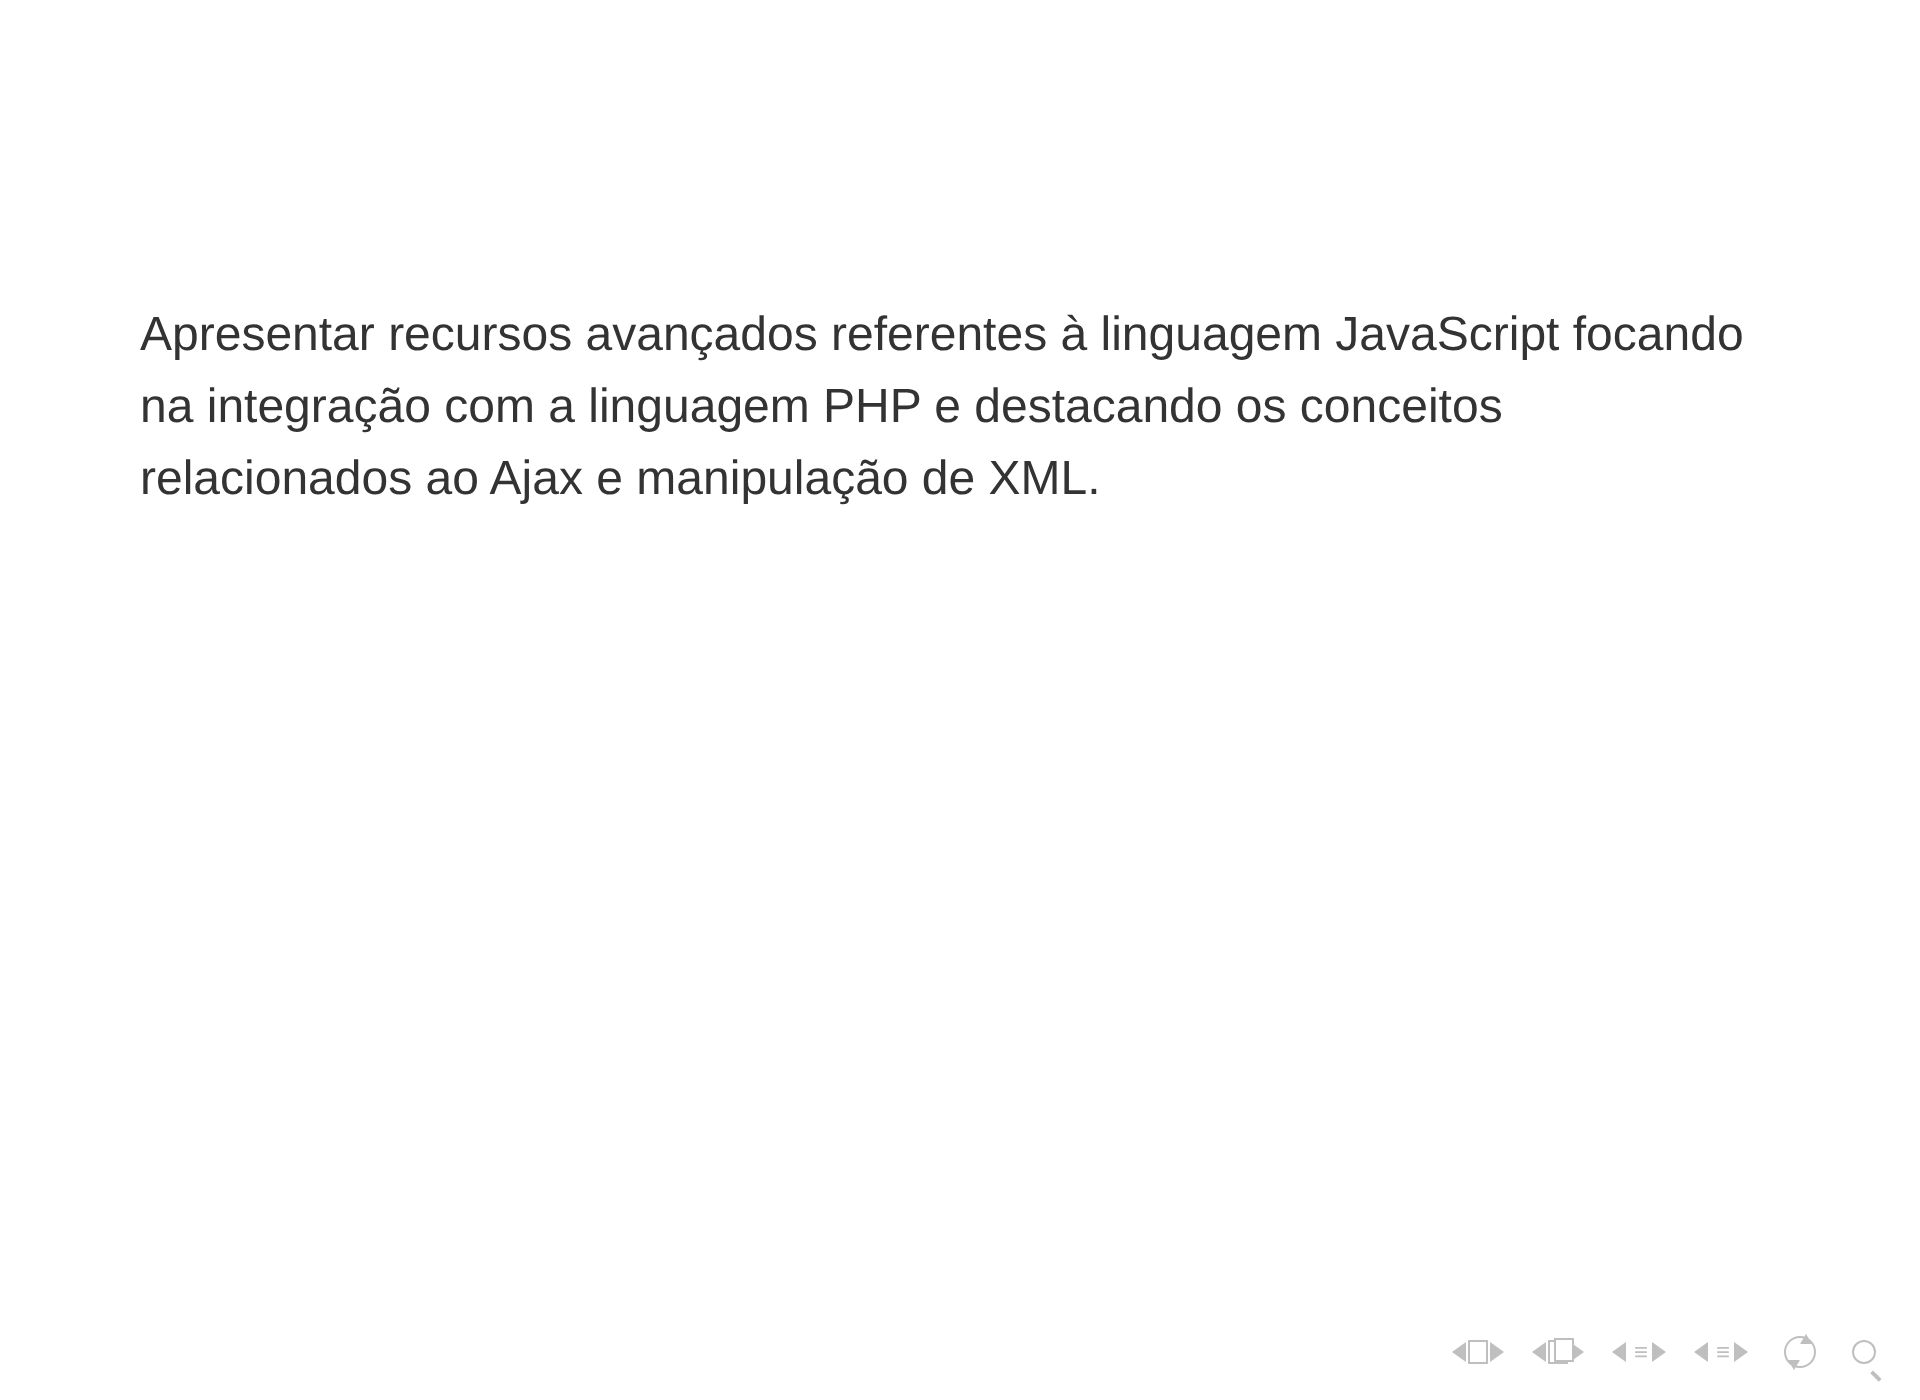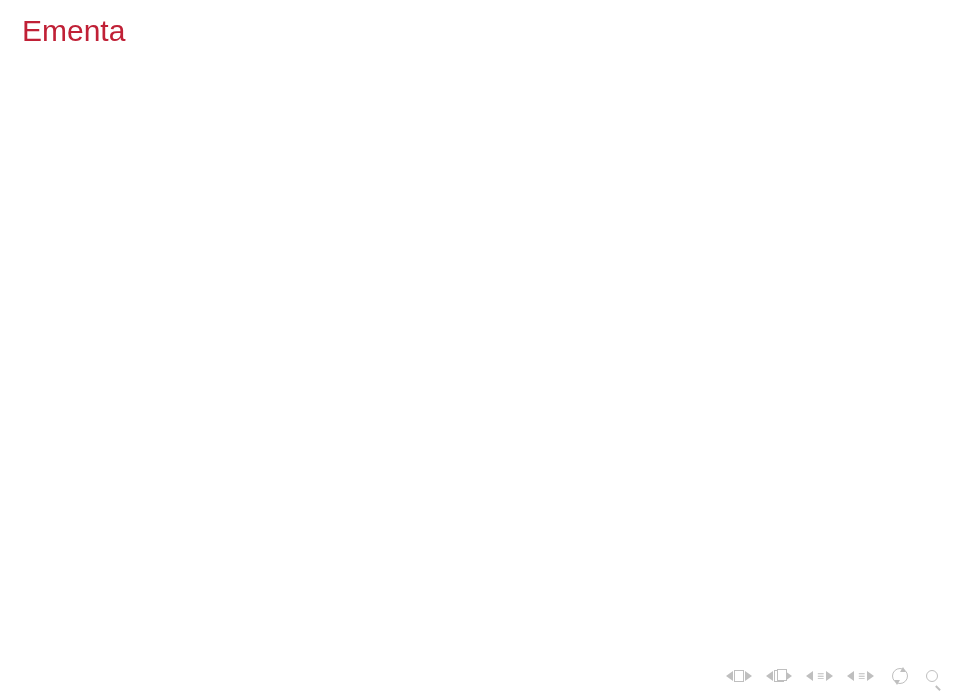--- a/index.html
+++ b/index.html
@@ -130,23 +130,23 @@
     background: #bfbfbf;
     transform: rotate(45deg);
     transform-origin: left center;
   }
 </style>
 </head>
 <body>
 
 <div class="slide">
 
-  <div class="title">Ementa</div>
 
   <div class="body">
+    <p class="para">Apresentar recursos avançados referentes à linguagem JavaScript focando na integração com a linguagem PHP e destacando os conceitos relacionados ao Ajax e manipulação de XML.</p>
   </div>
 
   <div class="nav">
 
     <span class="nav-group">
       <span class="tri tri-left"></span>
       <span class="nav-sym doc"></span>
       <span class="tri tri-right"></span>
     </span>
 

